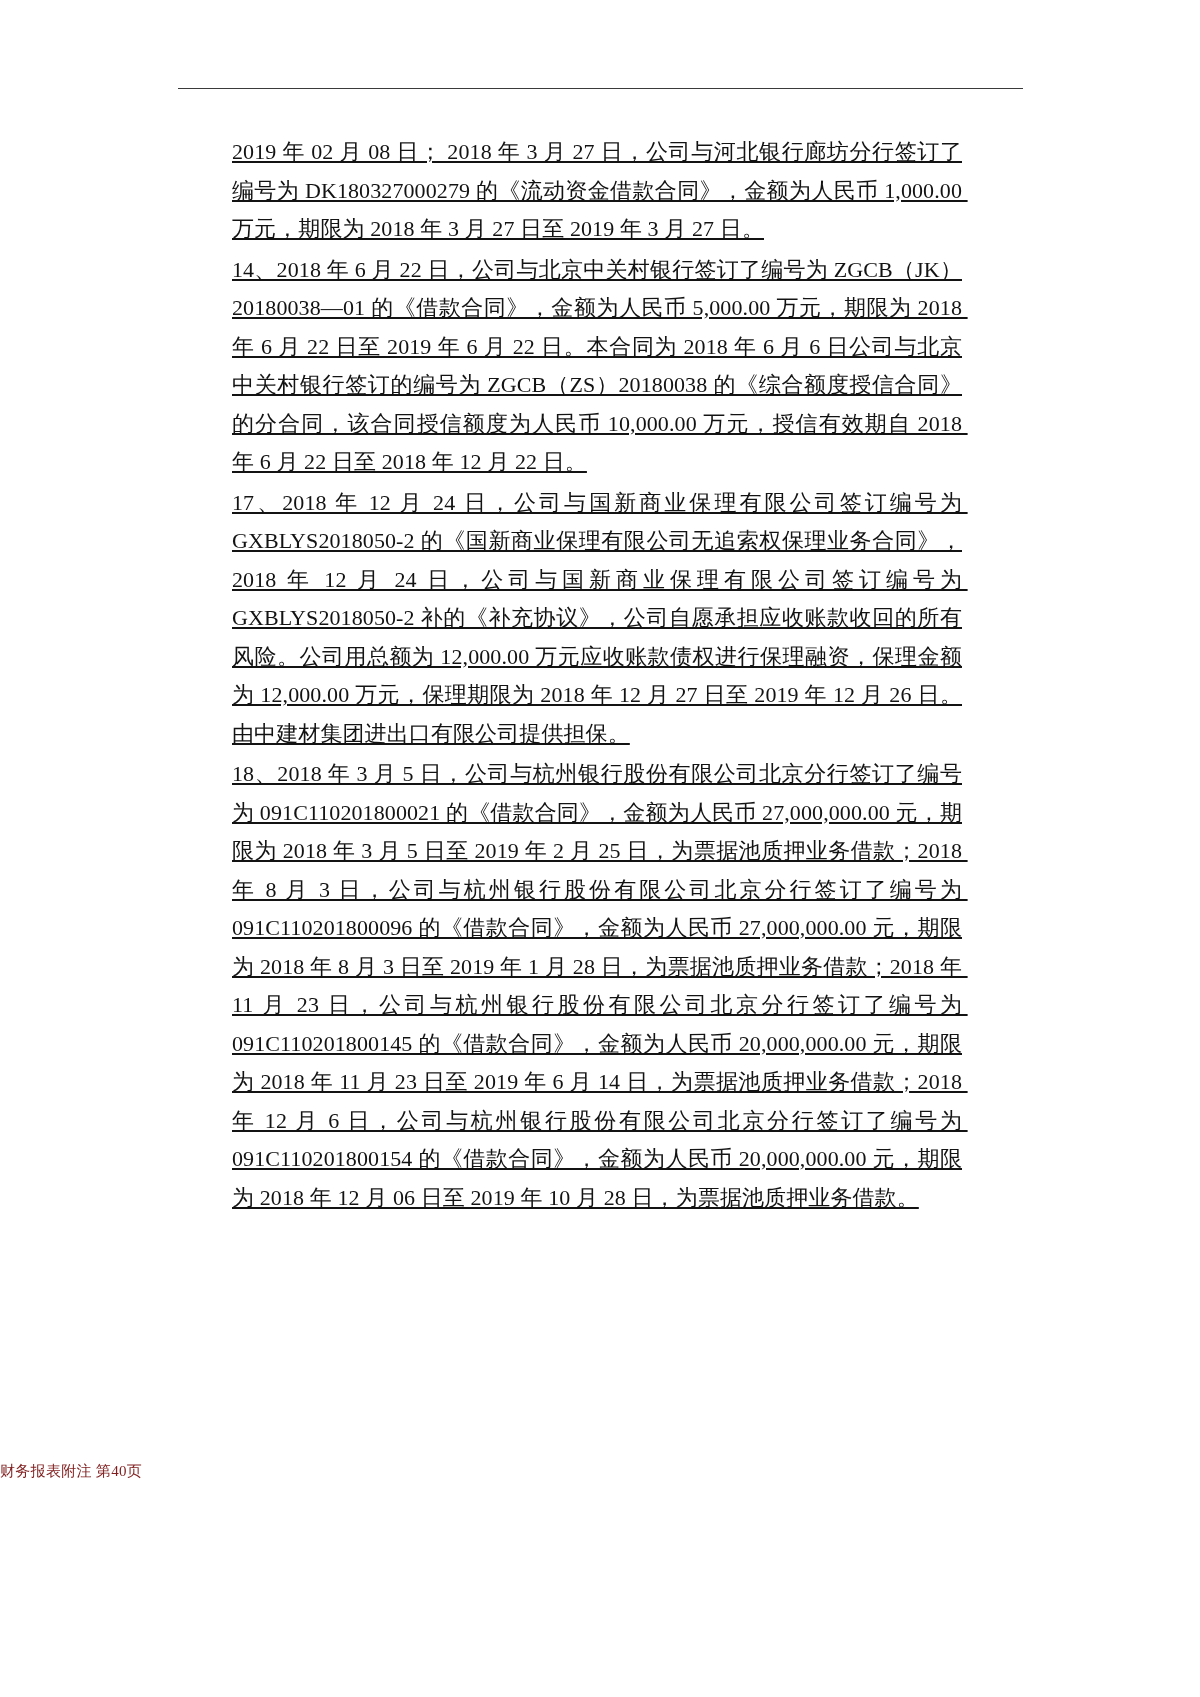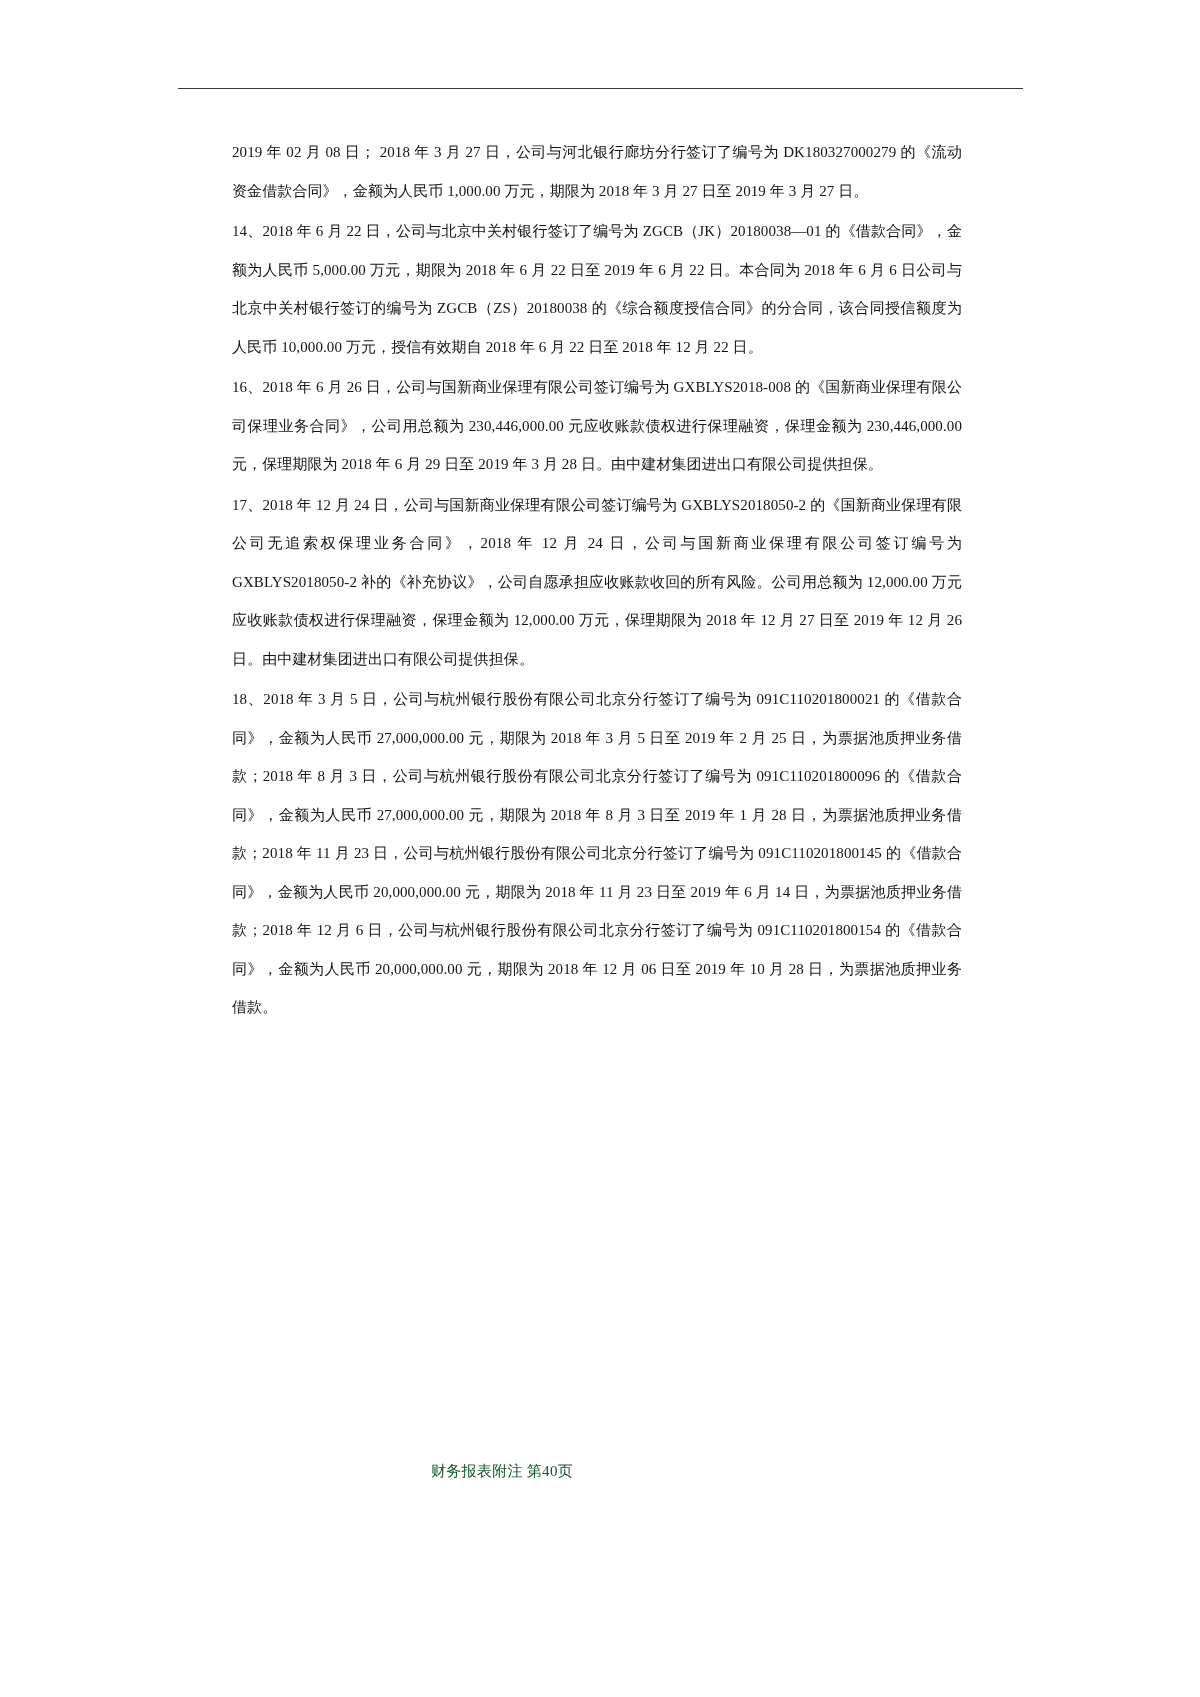--- a/index.html
+++ b/index.html
@@ -29,56 +29,56 @@
     background: #3a3a3a;
   }
   .content {
     position: absolute;
     left: 232px;
     top: 133px;
     width: 730px;
   }
   .para {
     margin: 0 0 2px 0;
-    font-size: 15px;
+    font-size: 22px;
     line-height: 38.5px;
     text-align: justify;
     text-justify: inter-ideograph;
     letter-spacing: 0.1px;
     color: #131313;
     white-space: pre-wrap;
+    text-decoration: underline;
   }
   .para.tight {
     margin-bottom: 0;
   }
   .footer {
     position: absolute;
     left: 0;
     top: 1462px;
     width: 1004px;
-    text-align: center;
+    text-align: left;
     font-size: 15px;
-    color: #14532d;
+    color: #7f1d1d;
     letter-spacing: 0.3px;
   }
   .footer .pg {
     font-family: "Liberation Serif", serif;
   }
 </style>
 </head>
 <body>
 
 <div class="page">
 
   <div class="header-rule"></div>
 
   <div class="content">
     <p class="para">2019 年 02 月 08 日； 2018 年 3 月 27 日，公司与河北银行廊坊分行签订了编号为 DK180327000279 的《流动资金借款合同》，金额为人民币 1,000.00 万元，期限为 2018 年 3 月 27 日至 2019 年 3 月 27 日。</p>
     <p class="para">14、2018 年 6 月 22 日，公司与北京中关村银行签订了编号为 ZGCB（JK）20180038—01 的《借款合同》，金额为人民币 5,000.00 万元，期限为 2018 年 6 月 22 日至 2019 年 6 月 22 日。本合同为 2018 年 6 月 6 日公司与北京中关村银行签订的编号为 ZGCB（ZS）20180038 的《综合额度授信合同》的分合同，该合同授信额度为人民币 10,000.00 万元，授信有效期自 2018 年 6 月 22 日至 2018 年 12 月 22 日。</p>
-    <p class="para">16、2018 年 6 月 26 日，公司与国新商业保理有限公司签订编号为 GXBLYS2018-008 的《国新商业保理有限公司保理业务合同》，公司用总额为 230,446,000.00 元应收账款债权进行保理融资，保理金额为 230,446,000.00 元，保理期限为 2018 年 6 月 29 日至 2019 年 3 月 28 日。由中建材集团进出口有限公司提供担保。</p>
     <p class="para">17、2018 年 12 月 24 日，公司与国新商业保理有限公司签订编号为 GXBLYS2018050-2 的《国新商业保理有限公司无追索权保理业务合同》，2018 年 12 月 24 日，公司与国新商业保理有限公司签订编号为 GXBLYS2018050-2 补的《补充协议》，公司自愿承担应收账款收回的所有风险。公司用总额为 12,000.00 万元应收账款债权进行保理融资，保理金额为 12,000.00 万元，保理期限为 2018 年 12 月 27 日至 2019 年 12 月 26 日。由中建材集团进出口有限公司提供担保。</p>
     <p class="para tight">18、2018 年 3 月 5 日，公司与杭州银行股份有限公司北京分行签订了编号为 091C110201800021 的《借款合同》，金额为人民币 27,000,000.00 元，期限为 2018 年 3 月 5 日至 2019 年 2 月 25 日，为票据池质押业务借款；2018 年 8 月 3 日，公司与杭州银行股份有限公司北京分行签订了编号为 091C110201800096 的《借款合同》，金额为人民币 27,000,000.00 元，期限为 2018 年 8 月 3 日至 2019 年 1 月 28 日，为票据池质押业务借款；2018 年 11 月 23 日，公司与杭州银行股份有限公司北京分行签订了编号为 091C110201800145 的《借款合同》，金额为人民币 20,000,000.00 元，期限为 2018 年 11 月 23 日至 2019 年 6 月 14 日，为票据池质押业务借款；2018 年 12 月 6 日，公司与杭州银行股份有限公司北京分行签订了编号为 091C110201800154 的《借款合同》，金额为人民币 20,000,000.00 元，期限为 2018 年 12 月 06 日至 2019 年 10 月 28 日，为票据池质押业务借款。</p>
   </div>
 
   <div class="footer">
     <span class="pg">财务报表附注 第40页</span>
   </div>
 
 </div>
 

